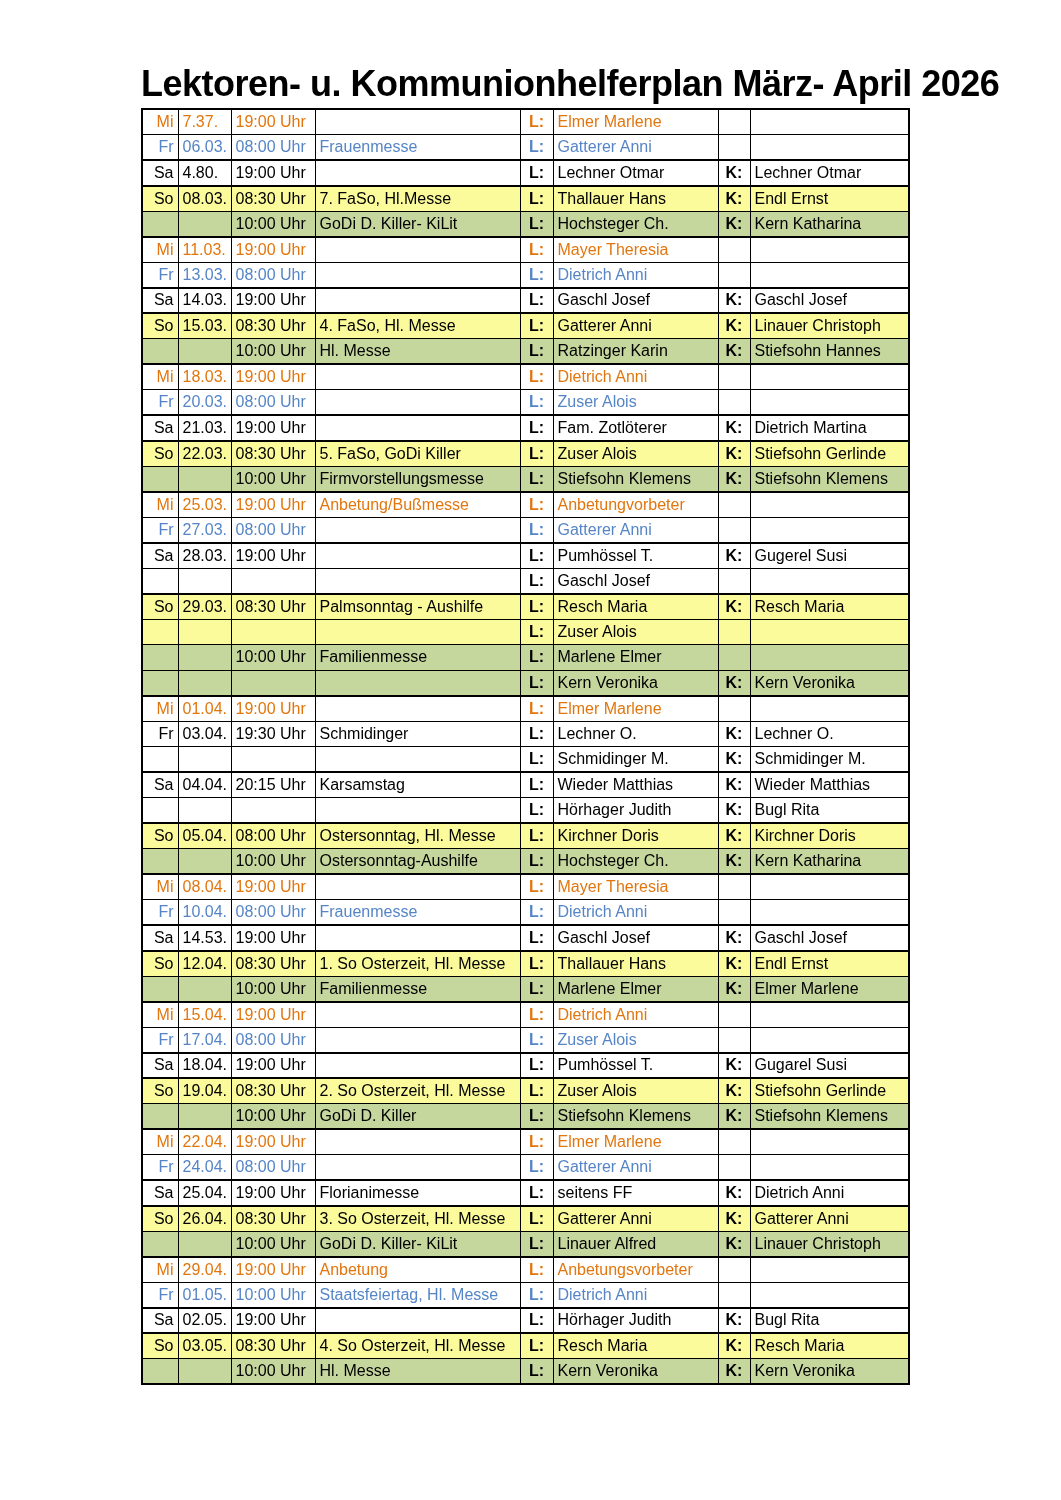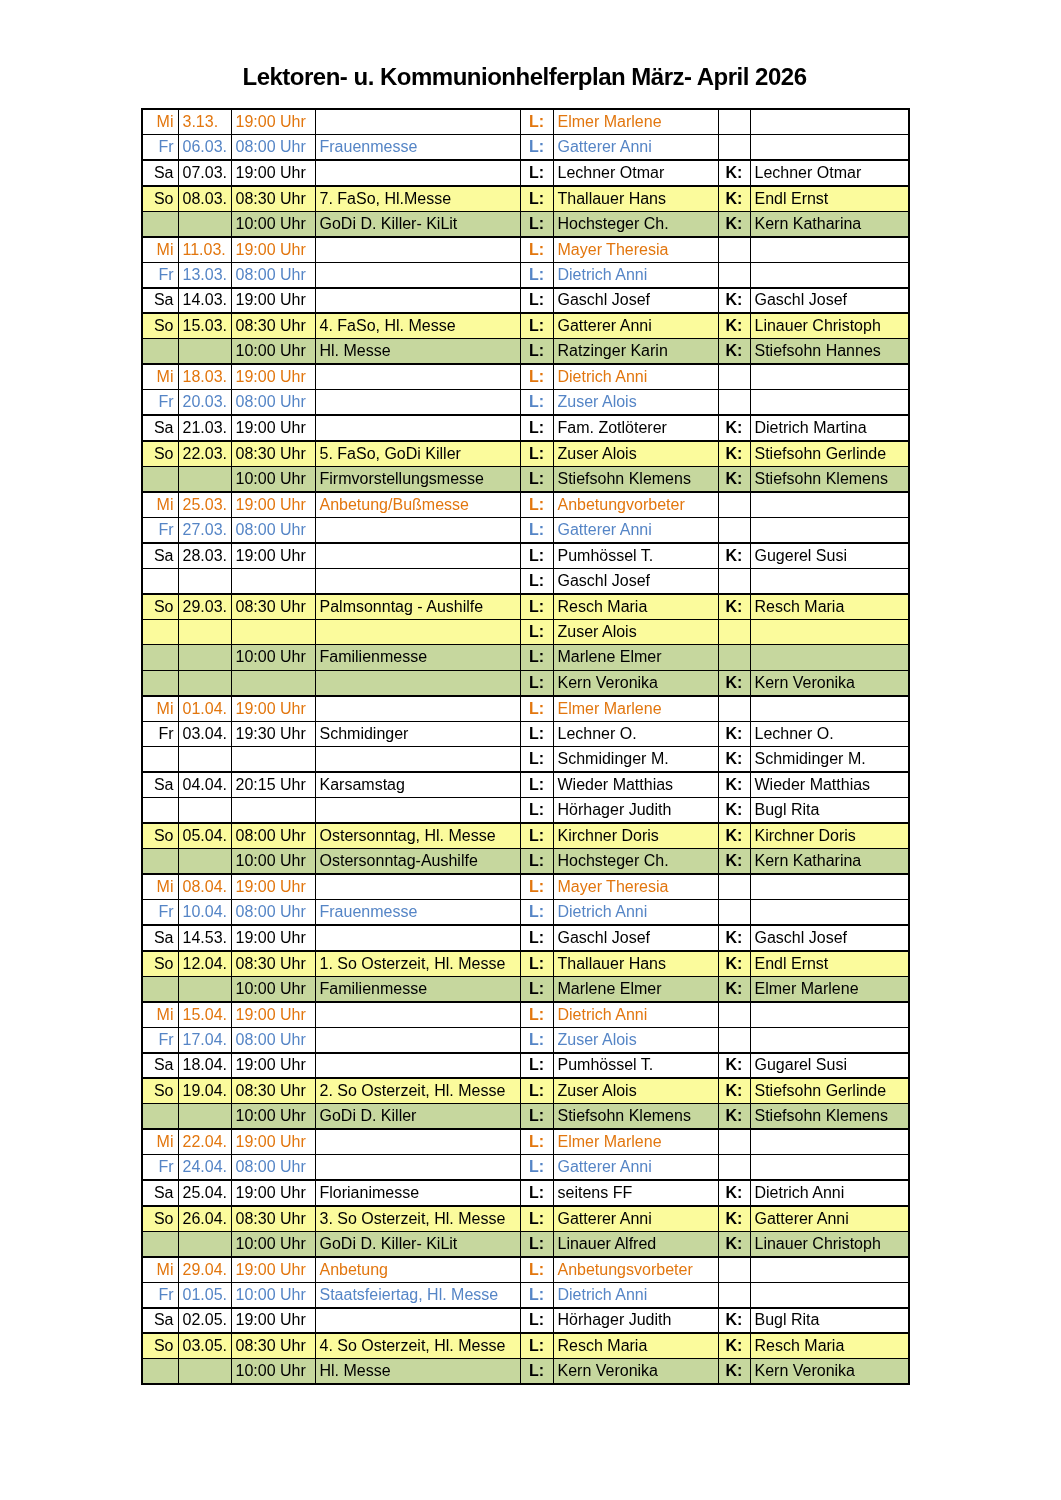--- a/index.html
+++ b/index.html
@@ -14,21 +14,21 @@
   body{
     width:1061px;height:1500px;
     background:#ffffff;
     font-family:"Liberation Sans", sans-serif;
     color:#000;
   }
   .sheet{width:1061px;height:1500px;position:relative;}
   .title{
     position:absolute;
     left:141px;top:63px;width:767px;
-    font-size:24px;font-weight:bold;
+    font-size:36px;font-weight:bold;
     letter-spacing:-0.5px;
     text-align:center;
     white-space:nowrap;
   }
   table.plan{
     position:absolute;
     left:141px;top:108px;
     width:767px;
     border-collapse:collapse;
     table-layout:fixed;
@@ -65,41 +65,41 @@
       <col style="width:84px">
       <col style="width:205px">
       <col style="width:33px">
       <col style="width:165px">
       <col style="width:32px">
       <col style="width:159px">
     </colgroup>
     <tbody>
         <tr class="c-orange t2">
     <td class="c-day">Mi</td>
-    <td class="c-date">3.13.</td>
+    <td class="c-date">7.37.</td>
     <td class="c-time">19:00 Uhr</td>
     <td class="c-desc"></td>
     <td class="c-lbl">L:</td>
     <td class="c-name">Elmer Marlene</td>
     <td class="c-lbl"></td>
     <td class="c-name"></td>
   </tr>
         <tr class="c-blue">
     <td class="c-day">Fr</td>
     <td class="c-date">06.03.</td>
     <td class="c-time">08:00 Uhr</td>
     <td class="c-desc">Frauenmesse</td>
     <td class="c-lbl">L:</td>
     <td class="c-name">Gatterer Anni</td>
     <td class="c-lbl"></td>
     <td class="c-name"></td>
   </tr>
         <tr class="t2">
     <td class="c-day">Sa</td>
-    <td class="c-date">07.03.</td>
+    <td class="c-date">4.80.</td>
     <td class="c-time">19:00 Uhr</td>
     <td class="c-desc"></td>
     <td class="c-lbl">L:</td>
     <td class="c-name">Lechner Otmar</td>
     <td class="c-lbl">K:</td>
     <td class="c-name">Lechner Otmar</td>
   </tr>
         <tr class="bg-yellow t2">
     <td class="c-day">So</td>
     <td class="c-date">08.03.</td>

